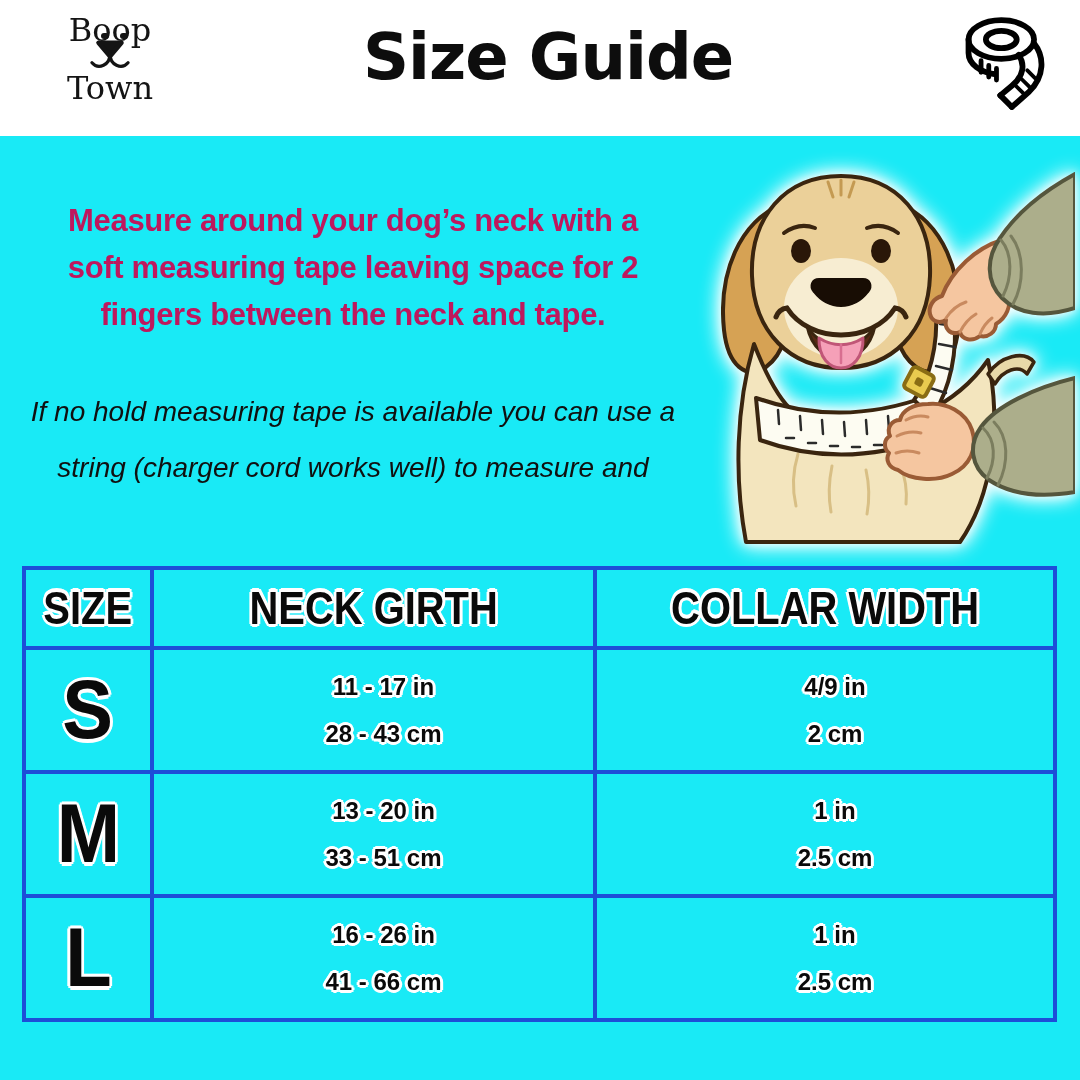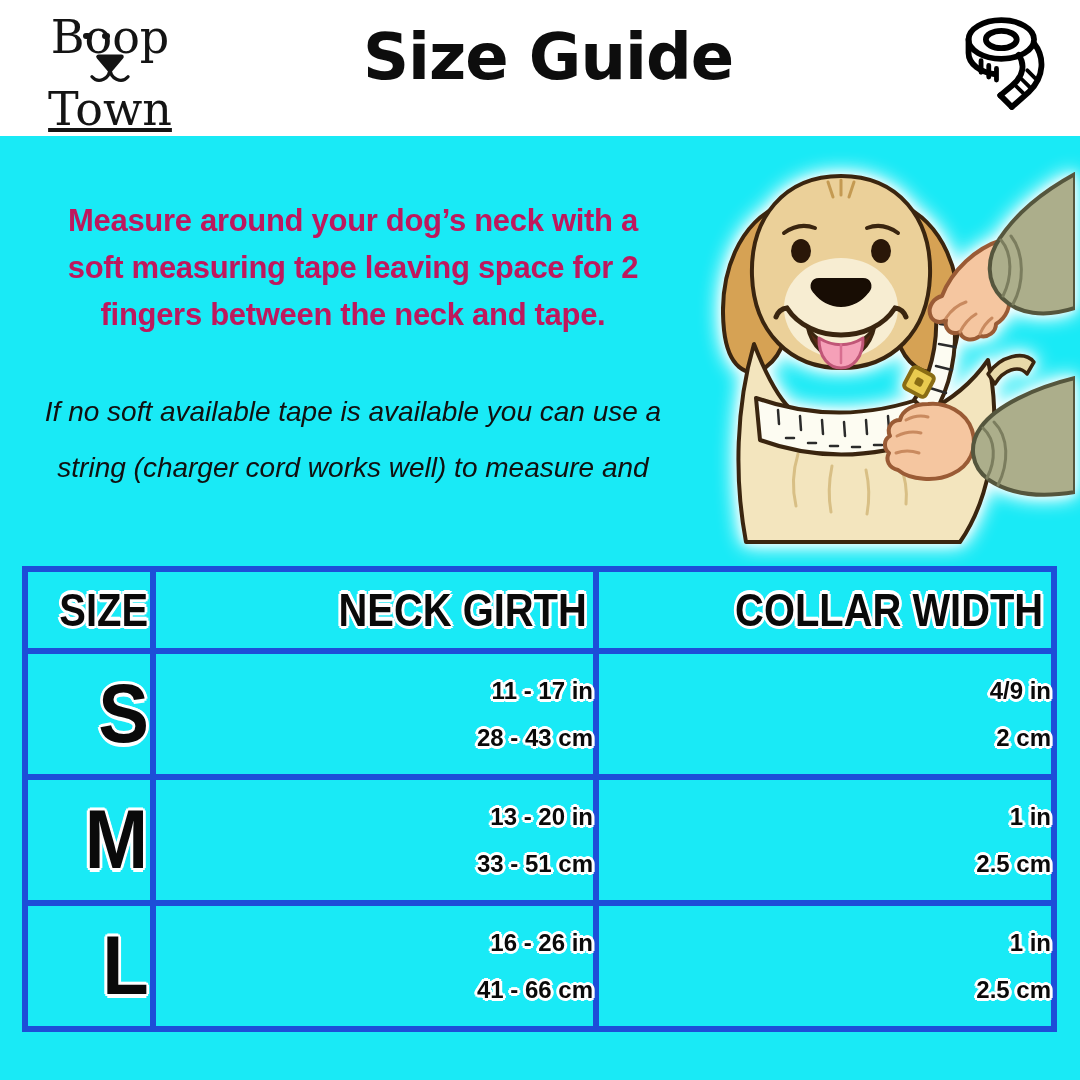--- a/index.html
+++ b/index.html
@@ -6,21 +6,21 @@
   .canvas {
     position:relative; width:1080px; height:1080px; margin:0 auto;
     background:#19EAF6; overflow:hidden;
     font-family:"Liberation Sans", sans-serif; color:#0B0B0B;
   }
 
   
   .topbar { position:absolute; top:0; left:0; width:1080px; height:136px; background:#FFFFFF; }
   .logo { position:absolute; left:40px; top:14px; width:140px; text-align:center; color:#141414;
           font-family:"DejaVu Serif", serif; line-height:1; }
-  .logo-line { font-size:46px;text-decoration:underline; }
+  .logo-line { font-size:32px; }
   .boop-wrap { position:relative; display:inline-block; }
   .eye { position:absolute; width:8px; height:6px; border-radius:3px; background:#141414; top:19px; }
   .eye-left { left:32px; }
   .eye-right { left:51px; }
   .logo-face { display:block; margin:-7px auto -5px auto; }
   .page-title {
     position:absolute; left:196px; right:180px; top:20px; margin:0; text-align:center;
     font-family:"DejaVu Sans", sans-serif; font-weight:bold; font-size:64px; letter-spacing:-1px; color:#0d0d0d;
   }
   .tape-icon { position:absolute; right:18px; top:10px; }
@@ -41,21 +41,21 @@
   .dog-art svg { filter: drop-shadow(0 0 10px rgba(255,255,255,0.95)) drop-shadow(0 0 4px rgba(255,255,255,0.9)); }
 
   
   .size-table {
     position:absolute; left:22px; top:566px; width:1035px;
     border-collapse:collapse; table-layout:fixed;
   }
   .size-table col.c1 { width:128px; }
   .size-table col.c2 { width:443px; }
   .size-table th, .size-table td {
-    border:6px solid #1d4ed8; text-align:right; vertical-align:middle; padding:0;
+    border:4px solid #1d4ed8; text-align:center; vertical-align:middle; padding:0;
   }
   .size-table thead th { height:76px; }
   .size-table tbody td { height:120px; }
   .outlined {
     color:#0A0A0A;
     text-shadow: 3px 0 0 #fff, -3px 0 0 #fff, 0 3px 0 #fff, 0 -3px 0 #fff,
                  2px 2px 0 #fff, -2px 2px 0 #fff, 2px -2px 0 #fff, -2px -2px 0 #fff;
   }
   .th-text { display:inline-block; font-weight:bold; font-size:42px; transform:scale(0.95,1.12); }
   .size-letter { display:inline-block; font-weight:bold; font-size:80px; transform:scale(0.95,1.05); }
@@ -96,21 +96,21 @@
     </svg>
   </header>
 
   <p class="instr-bold">
     <span class="line">Measure around your dog’s neck with a</span>
     <span class="line">soft measuring tape leaving space for 2</span>
     <span class="line">fingers between the neck and tape.</span>
   </p>
 
   <p class="instr-italic">
-    <span class="line">If no soft available tape is available you can use a</span>
+    <span class="line">If no hold measuring tape is available you can use a</span>
     <span class="line">string (charger cord works well) to measure and</span>
   </p>
 
   <div class="dog-art">
     <svg width="385" height="400" viewBox="0 0 385 400">
       <g stroke-linecap="round" stroke-linejoin="round">
 
         <path d="M92 56 C 50 74, 28 124, 34 182 C 38 218, 56 232, 76 219 C 93 207, 101 180, 101 146 Z" fill="#D6A254" stroke="#3A250F" stroke-width="4"></path>
         <path d="M210 56 C 252 74, 274 124, 268 182 C 264 218, 246 232, 226 219 C 209 207, 201 180, 201 146 Z" fill="#D6A254" stroke="#3A250F" stroke-width="4"></path>
 

